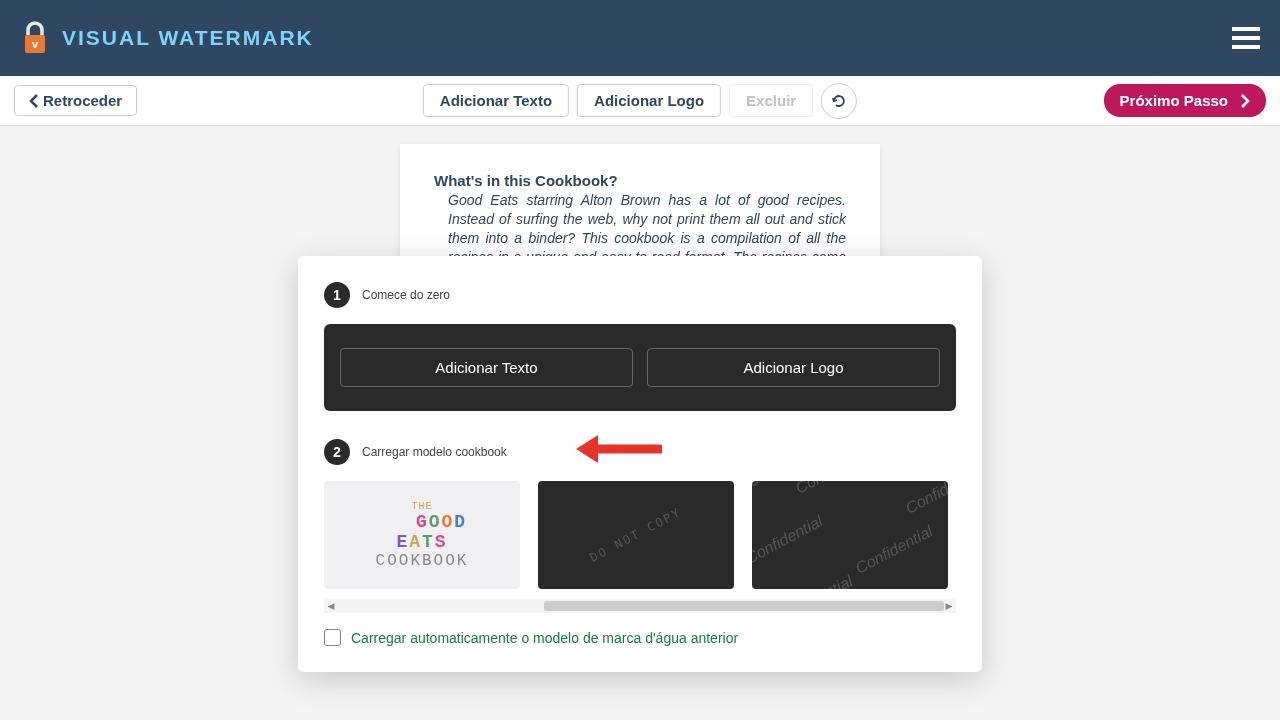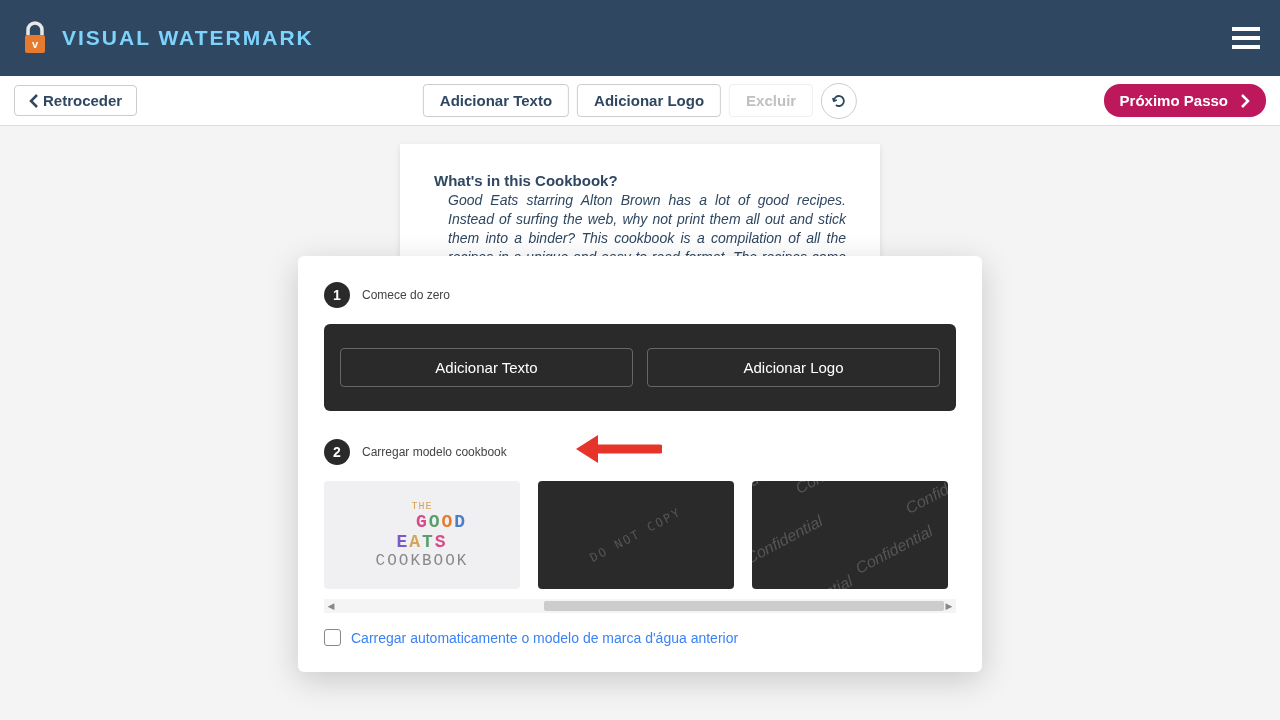--- a/index.html
+++ b/index.html
@@ -45,21 +45,21 @@
   .diag-text { transform: rotate(-28deg); color: #555; font-size: 12px; font-family: monospace; letter-spacing: 2px; }
   .conf-wrap { position: absolute; inset: -50px; }
   .conf-text { position: absolute; color: #555; font-size: 16px; font-style: italic; transform: rotate(-28deg); white-space: nowrap; }
   
   .scroll-track { height: 14px; background: #f4f4f4; position: relative; display: flex; align-items: center; margin-bottom: 16px; }
   .scroll-arrow { width: 14px; height: 14px; display: flex; align-items: center; justify-content: center; color: #888; font-size: 9px; cursor: pointer; }
   .scroll-thumb { position: absolute; left: 220px; width: 400px; height: 10px; background: #ccc; border-radius: 2px; top: 2px; cursor: pointer; }
   
   .auto-row { display: flex; align-items: center; gap: 10px; }
   .chk { width: 17px; height: 17px; border: 1.5px solid #888; border-radius: 3px; cursor: pointer; }
-  .auto-label { font-size: 14px; color: #3b82f6; }
+  .auto-label { font-size: 14px; color: #15803d; }
 </style>
 </head>
 <body>
 
 <div class="header">
   <div class="brand">
     <svg width="30" height="34" viewBox="0 0 30 34">
       <path d="M8 14 V9 a7 7 0 0 1 14 0 v5" fill="none" stroke="#e8e8e8" stroke-width="3.5"></path>
       <rect x="5" y="14" width="20" height="18" rx="2" fill="#e67a2e"></rect>
       <text x="15" y="27" text-anchor="middle" fill="#fff" font-size="11" font-weight="700">v</text>

